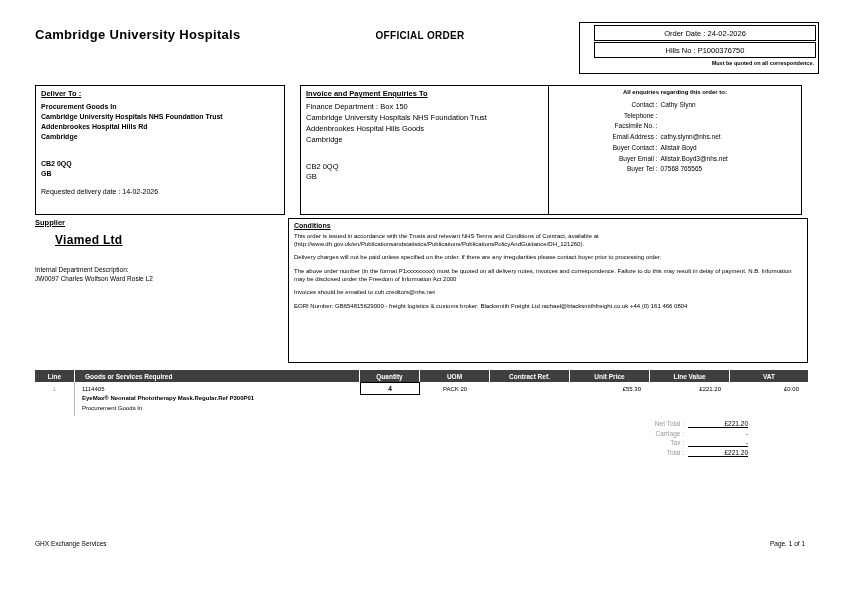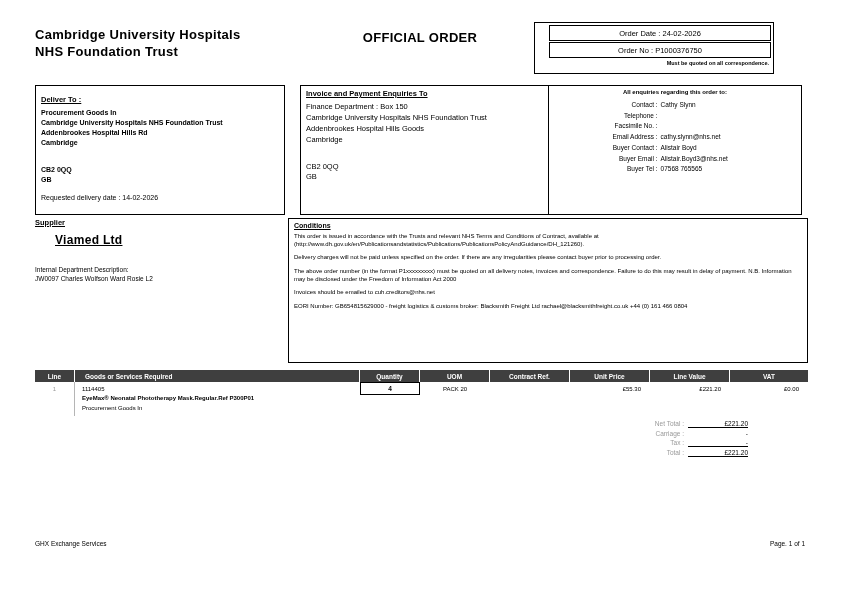--- a/index.html
+++ b/index.html
@@ -1,28 +1,28 @@
 <!DOCTYPE html>
 <html><head>
 <meta charset="utf-8">
 <style>
   * { margin:0; padding:0; box-sizing:border-box; }
   html,body { width:842px; height:595px; background:#fff; }
   body { font-family:"Liberation Sans", sans-serif; color:#000; position:relative; }
   .sheet { position:absolute; left:0; top:0; width:696px; height:595px; background:#fff; }
 
   .trust-name { position:absolute; left:35px; top:27px; font-size:13px; font-weight:bold; line-height:1.3; letter-spacing:0.3px; }
-  .doc-title  { position:absolute; left:260px; top:30px; width:320px; text-align:center; font-size:13px; font-weight:bold; letter-spacing:0.3px; }
-
-  .order-box { position:absolute; left:534px; top:22px; width:240px; height:52px; border:1px solid #000; padding:2px 2px 1px 14px; }
+  .doc-title  { position:absolute; left:260px; top:30px; width:320px; text-align:center; font-size:10px; font-weight:bold; letter-spacing:0.3px; }
+
+  .order-box { position:absolute; left:579px; top:22px; width:240px; height:52px; border:1px solid #000; padding:2px 2px 1px 14px; }
   .order-row { border:1px solid #000; text-align:center; font-size:7.5px; padding:2.5px 0; margin-bottom:1px; }
   .order-note { font-size:5.5px; font-weight:bold; text-align:right; padding:1px 2px 0 0; }
 
   .panel { position:absolute; border:1px solid #000; background:#fff; }
-  .deliver-box { left:35px; top:85px; width:250px; height:130px; padding:9px 5px; }
+  .deliver-box { left:35px; top:85px; width:250px; height:130px; padding:3px 5px; }
   .invoice-box { left:300px; top:85px; width:258px; height:130px; padding:3px 5px; }
   .enquiries-box { left:548px; top:85px; width:254px; height:130px; padding:3px 6px; }
 
   .panel-heading { font-size:7.5px; font-weight:bold; text-decoration:underline; margin-bottom:4px; }
   .addr-line { font-size:7px; line-height:1.45; }
   .deliver-box .addr-line { font-weight:bold; }
   .invoice-box .addr-line { font-size:7.5px; font-weight:normal; }
   .gap { margin-top:16px; }
   .requested-date { font-size:7px; margin-top:9px; }
 
@@ -68,28 +68,27 @@
   .footer-left { position:absolute; left:35px; top:540px; font-size:6.5px; }
   .footer-right { position:absolute; left:735px; top:540px; width:70px; text-align:right; font-size:6.5px; }
 </style>
 </head>
 <body>
 
 <div class="sheet">
 
   <div class="trust-name">
     <div>Cambridge University Hospitals</div>
-    <div>NHS Foundation Trust</div>
   </div>
 
   <div class="doc-title">OFFICIAL ORDER</div>
 
   <div class="order-box">
     <div class="order-row">Order Date : 24-02-2026</div>
-    <div class="order-row">Order No : P1000376750</div>
+    <div class="order-row">Hills No : P1000376750</div>
     <div class="order-note">Must be quoted on all correspondence.</div>
   </div>
 
   <div class="panel deliver-box">
     <div class="panel-heading">Deliver To :</div>
     <div class="addr-line">Procurement Goods In</div>
     <div class="addr-line">Cambridge University Hospitals NHS Foundation Trust</div>
     <div class="addr-line">Addenbrookes Hospital Hills Rd</div>
     <div class="addr-line">Cambridge</div>
     <div class="addr-line gap">CB2 0QQ</div>

